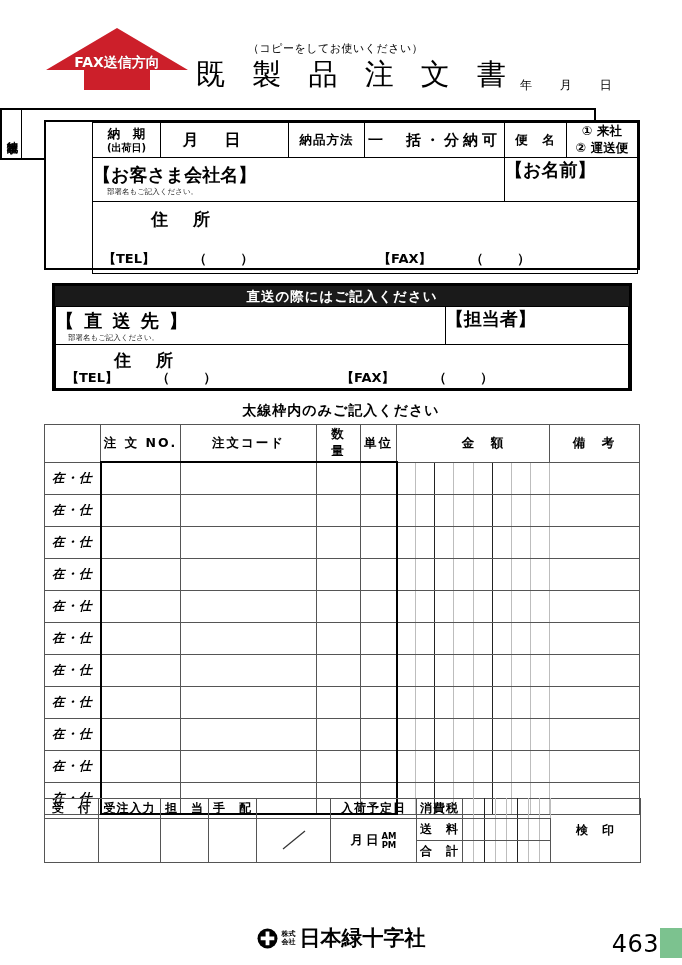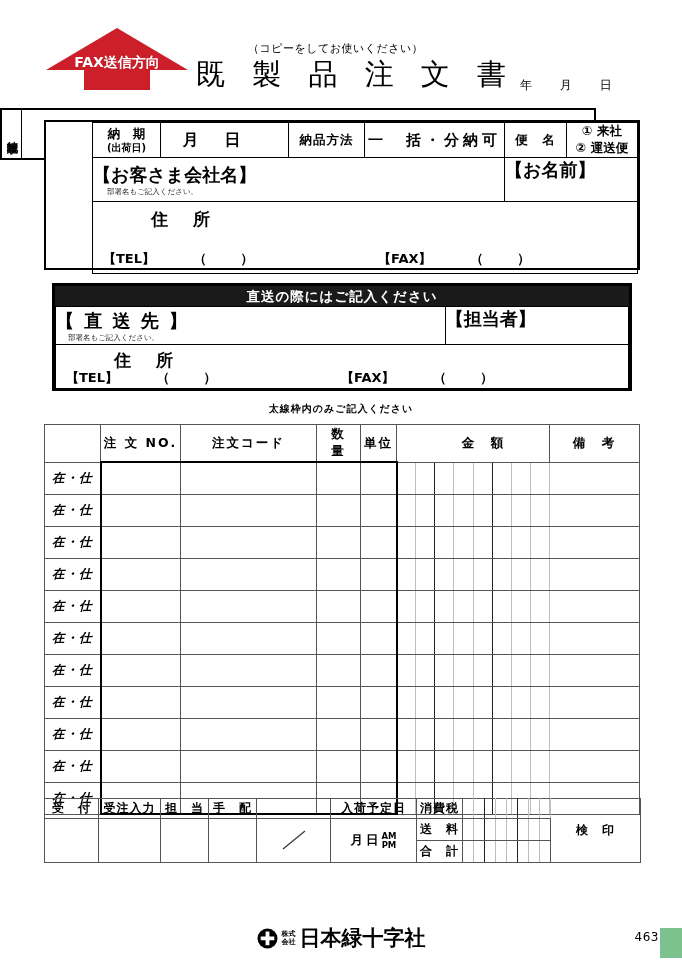--- a/index.html
+++ b/index.html
@@ -78,21 +78,21 @@
   .dark-bar {
     background: #1a1a1a; color: #fff; text-align: center;
     font-size: 13.5px; font-weight: bold; letter-spacing: 1px;
     height: 20px; line-height: 20px;
   }
   #block-direct .tbl td { height: 30px; }
 
   
   .items-caption {
     position: absolute; left: 0; top: 402px; width: 682px;
-    text-align: center; font-size: 10px; font-weight: bold; letter-spacing: 1px;
+    text-align: center; font-size: 14px; font-weight: bold; letter-spacing: 1px;
   }
 
   
   #block-items { left: 44px; top: 424px; width: 596px; }
   #block-items table { width: 100%; border-collapse: collapse; table-layout: fixed; }
   #block-items td { border: 1px solid #555; font-size: 12.5px; }
   #block-items thead td { height: 21px; font-weight: bold; text-align:center; letter-spacing: 2px; }
   #block-items tbody td { height: 32px; }
   .c-zaishi { width: 56px; text-align: center; font-size: 12.5px; font-weight: bold; letter-spacing: 1px; font-style: italic; }
   .c-no    { width: 80px; }
@@ -131,21 +131,21 @@
   .remarks-area { flex: 1; }
 
   
   .footer { position: absolute; left: 0; top: 924px; width: 682px; text-align:center; }
   .logo-wrap { display: inline-flex; align-items: center; gap: 4px; }
   .logo-mark { width: 21px; height: 21px; }
   .logo-kk { font-size: 7px; font-weight: bold; line-height: 1.15; text-align: center; letter-spacing: 0; }
   .logo-name { font-size: 21px; font-weight: bold; letter-spacing: 0px; }
   .page-no {
     position: absolute; right: 23px; top: 930px;
-    font-size: 12px; letter-spacing: 0.5px;
+    font-size: 24px; letter-spacing: 0.5px;
   }
   .green-tab {
     position: absolute; right: 0; top: 928px;
     width: 22px; height: 30px; background: #7cc28f;
   }
 </style>
 </head>
 <body>
 
 <div class="page">

